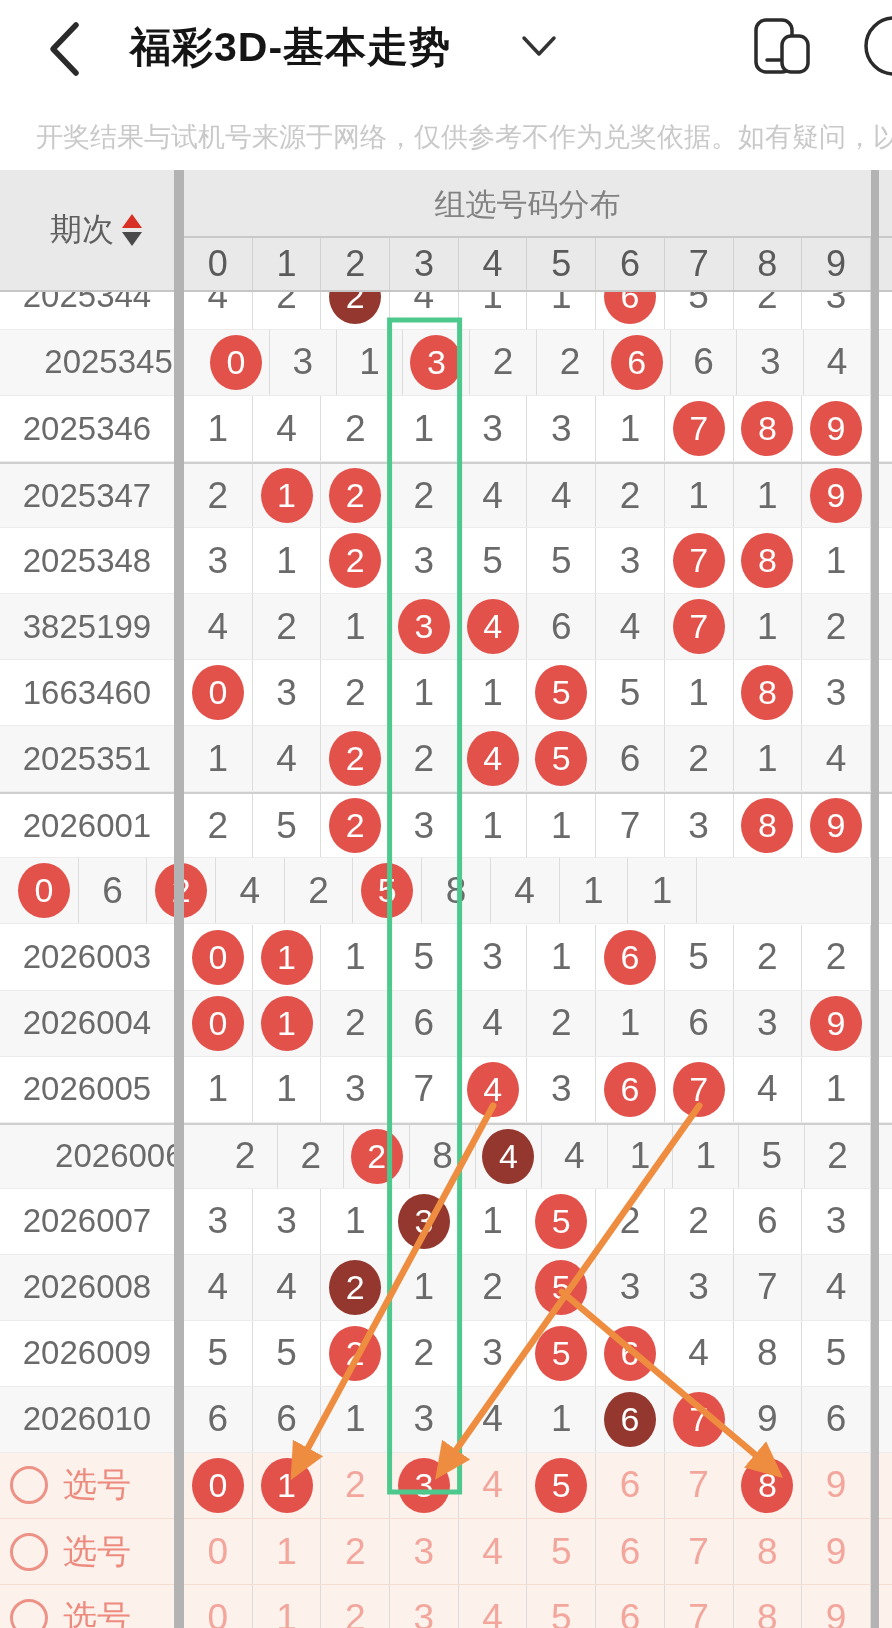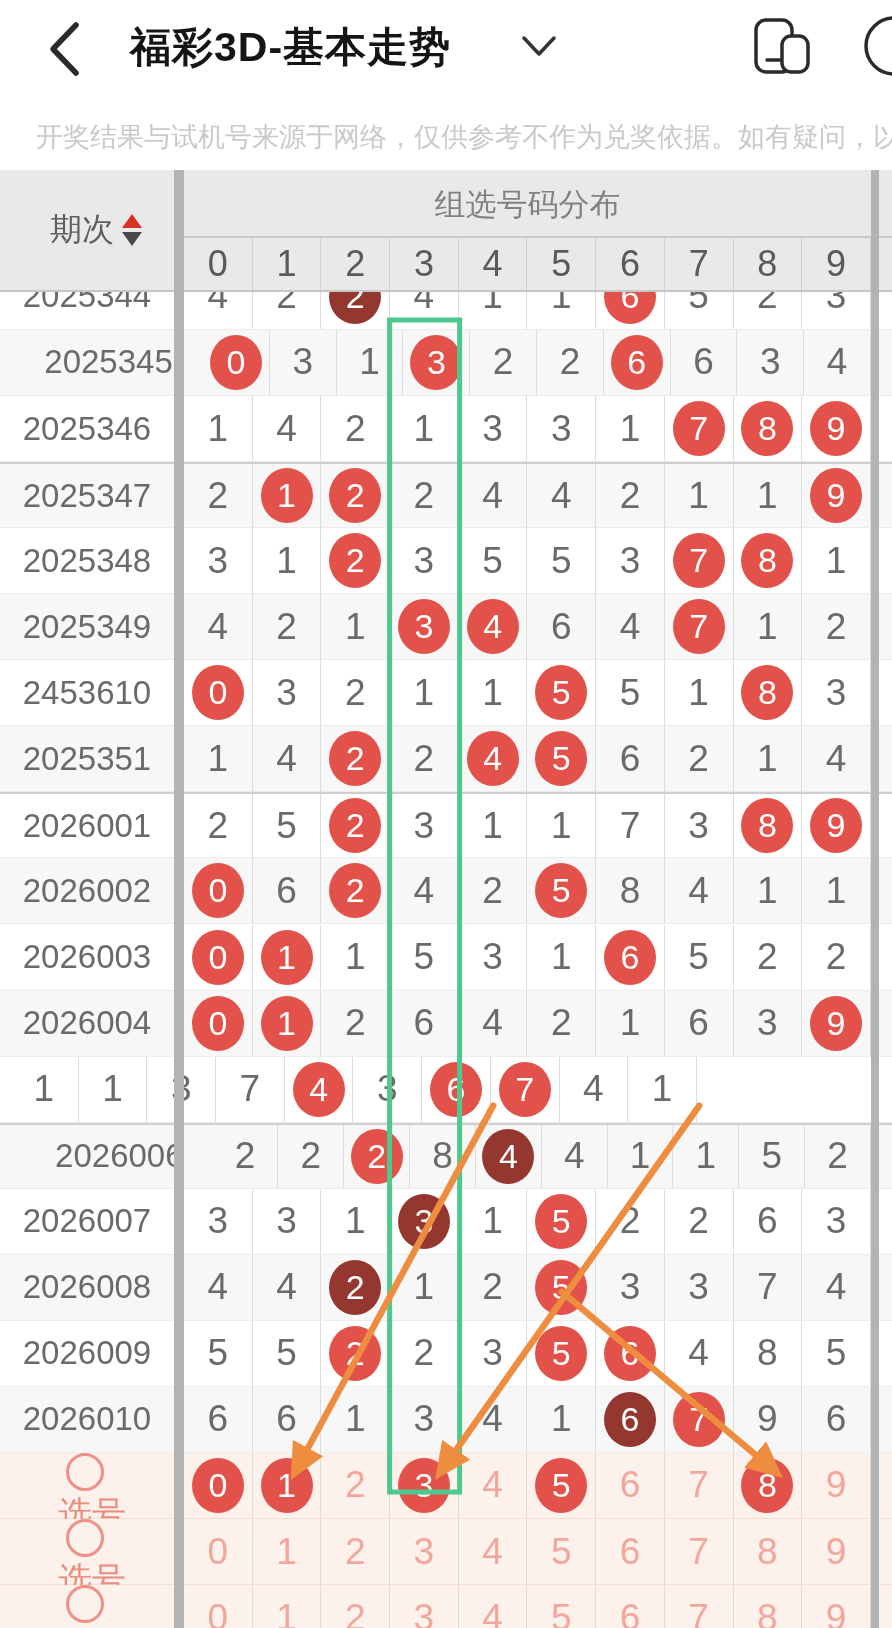--- a/index.html
+++ b/index.html
@@ -40,21 +40,21 @@
   .th-digits .sp{width:10px;}
 
   
   .row{position:absolute;left:0;width:892px;height:66.06px;display:flex;box-sizing:border-box;
        border-bottom:1px solid #ececec;background:#fff;z-index:1;}
   .row.odd{background:#f7f7f7;}
   .row.pick{background:#fdf1ec;border-bottom:1px solid #f6ddd2;}
   .row.gstart{border-top:2px solid #cfcfcf;}
   .pcell{width:174px;display:flex;align-items:center;justify-content:center;
          font-size:33px;color:#6a6a6a;box-sizing:border-box;}
-  .pcell.picklab{justify-content:flex-start;padding-left:10px;color:#ec8b7e;font-size:34px;flex-direction:column;}
+  .pcell.picklab{justify-content:flex-start;padding-left:10px;color:#ec8b7e;font-size:34px;}
   .radio{width:38px;height:38px;border:3.5px solid #ec9286;border-radius:50%;box-sizing:border-box;
          margin-right:15px;flex:0 0 auto;background:transparent;}
   .gapL{width:10px;flex:0 0 auto;}
   .gapR{width:8px;flex:0 0 auto;}
   .sliver{width:13px;flex:0 0 auto;}
   .cell{width:68.7px;display:flex;align-items:center;justify-content:center;
         box-sizing:border-box;border-right:1.5px solid #dcdcdc;}
   .num{font-size:37px;color:#6a6a6a;}
   .pick .num{color:#f2a69c;}
   .bub{display:inline-flex;width:52px;height:55px;border-radius:50%;align-items:center;
@@ -278,21 +278,21 @@
             <span class="num">8</span>
           </span>
         </div>
         <div class="cell">
           <span class="num">1</span>
         </div>
         <span class="gapR"></span>
         <span class="sliver"></span>
       </div>
       <div class="row odd" style="top: 594.2px;">
-        <div class="pcell">2025349</div>
+        <div class="pcell">3825199</div>
         <span class="gapL"></span>
         <div class="cell">
           <span class="num">4</span>
         </div>
         <div class="cell">
           <span class="num">2</span>
         </div>
         <div class="cell">
           <span class="num">1</span>
         </div>
@@ -320,21 +320,21 @@
         <div class="cell">
           <span class="num">1</span>
         </div>
         <div class="cell">
           <span class="num">2</span>
         </div>
         <span class="gapR"></span>
         <span class="sliver"></span>
       </div>
       <div class="row even" style="top: 660.26px;">
-        <div class="pcell">2453610</div>
+        <div class="pcell">1663460</div>
         <span class="gapL"></span>
         <div class="cell">
           <span class="bub red">
             <span class="num">0</span>
           </span>
         </div>
         <div class="cell">
           <span class="num">3</span>
         </div>
         <div class="cell">
@@ -446,21 +446,20 @@
         </div>
         <div class="cell">
           <span class="bub red">
             <span class="num">9</span>
           </span>
         </div>
         <span class="gapR"></span>
         <span class="sliver"></span>
       </div>
       <div class="row odd" style="top: 858.44px;">
-        <div class="pcell">2026002</div>
         <span class="gapL"></span>
         <div class="cell">
           <span class="bub red">
             <span class="num">0</span>
           </span>
         </div>
         <div class="cell">
           <span class="num">6</span>
         </div>
         <div class="cell">
@@ -572,20 +571,21 @@
         </div>
         <div class="cell">
           <span class="bub red">
             <span class="num">9</span>
           </span>
         </div>
         <span class="gapR"></span>
         <span class="sliver"></span>
       </div>
       <div class="row even" style="top: 1056.62px;">
+        <div class="pcell">2026005</div>
         <span class="gapL"></span>
         <div class="cell">
           <span class="num">1</span>
         </div>
         <div class="cell">
           <span class="num">1</span>
         </div>
         <div class="cell">
           <span class="num">3</span>
         </div>

